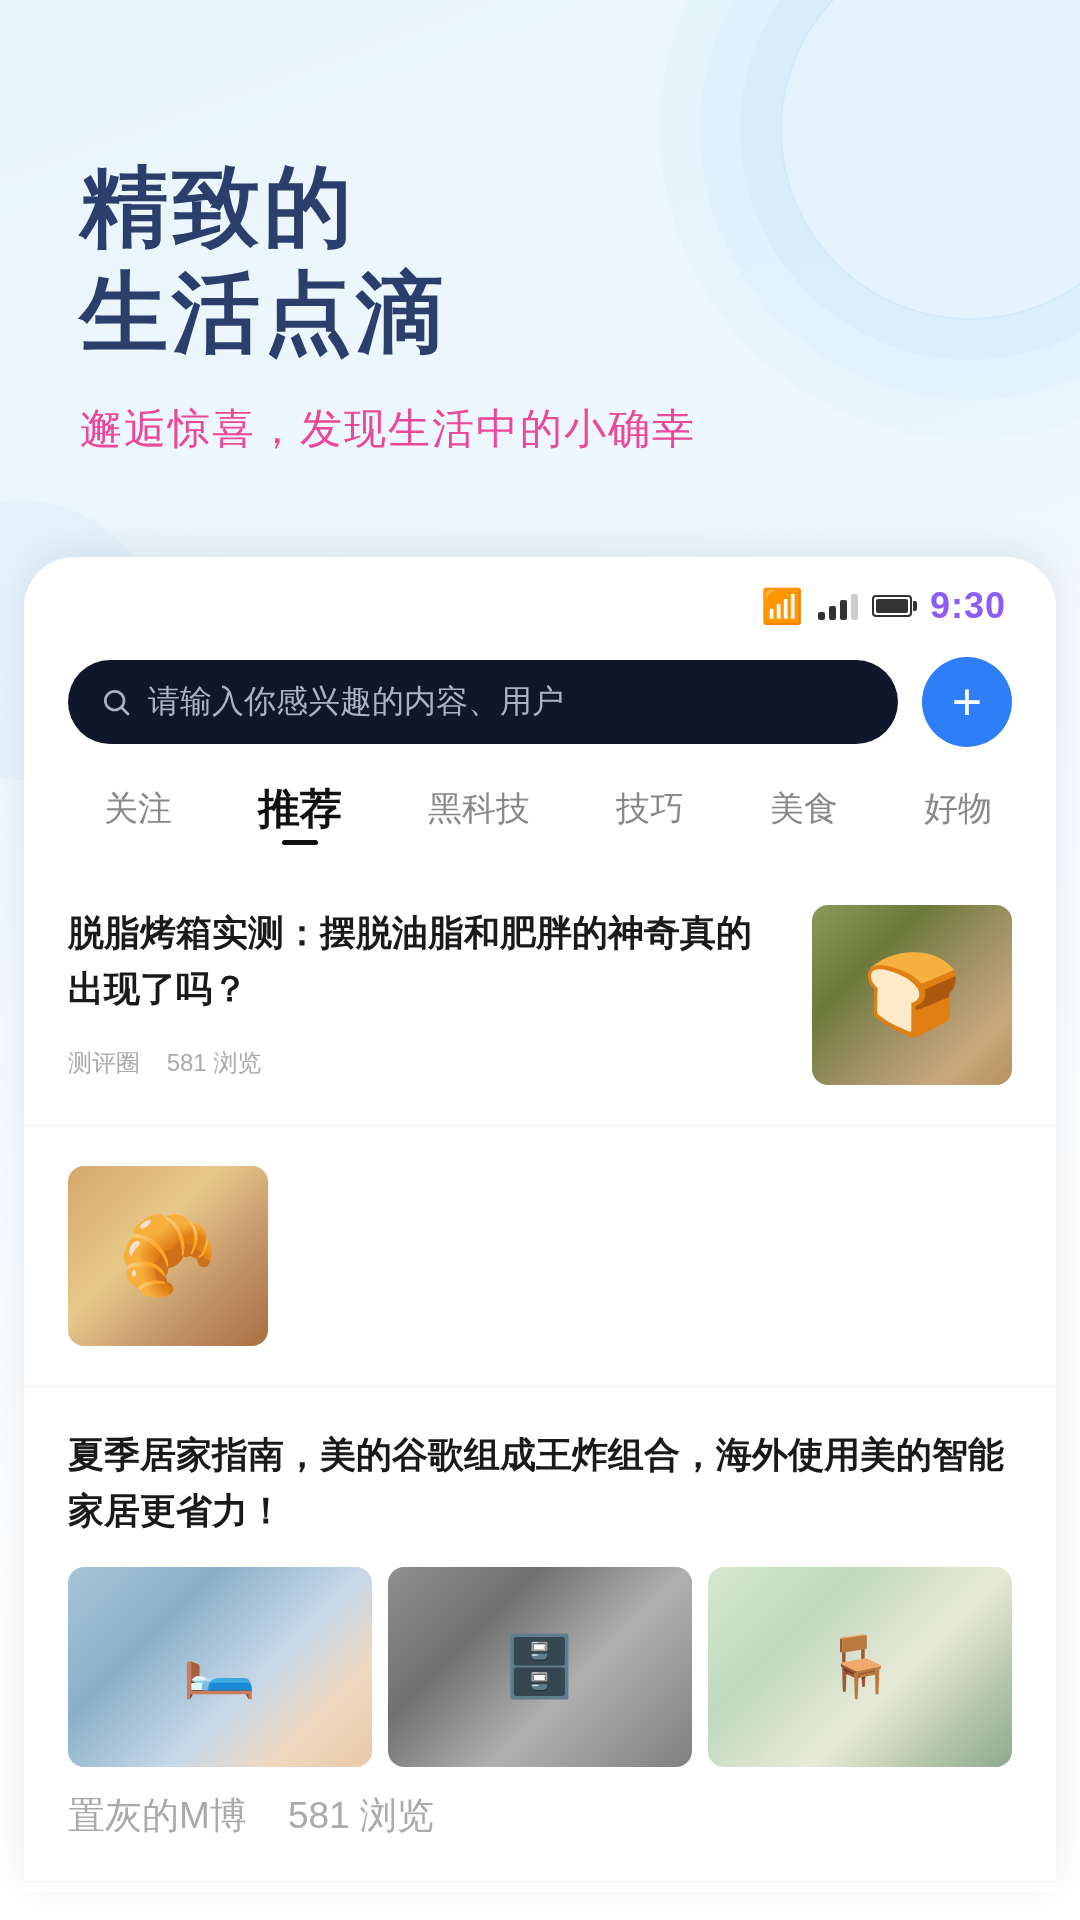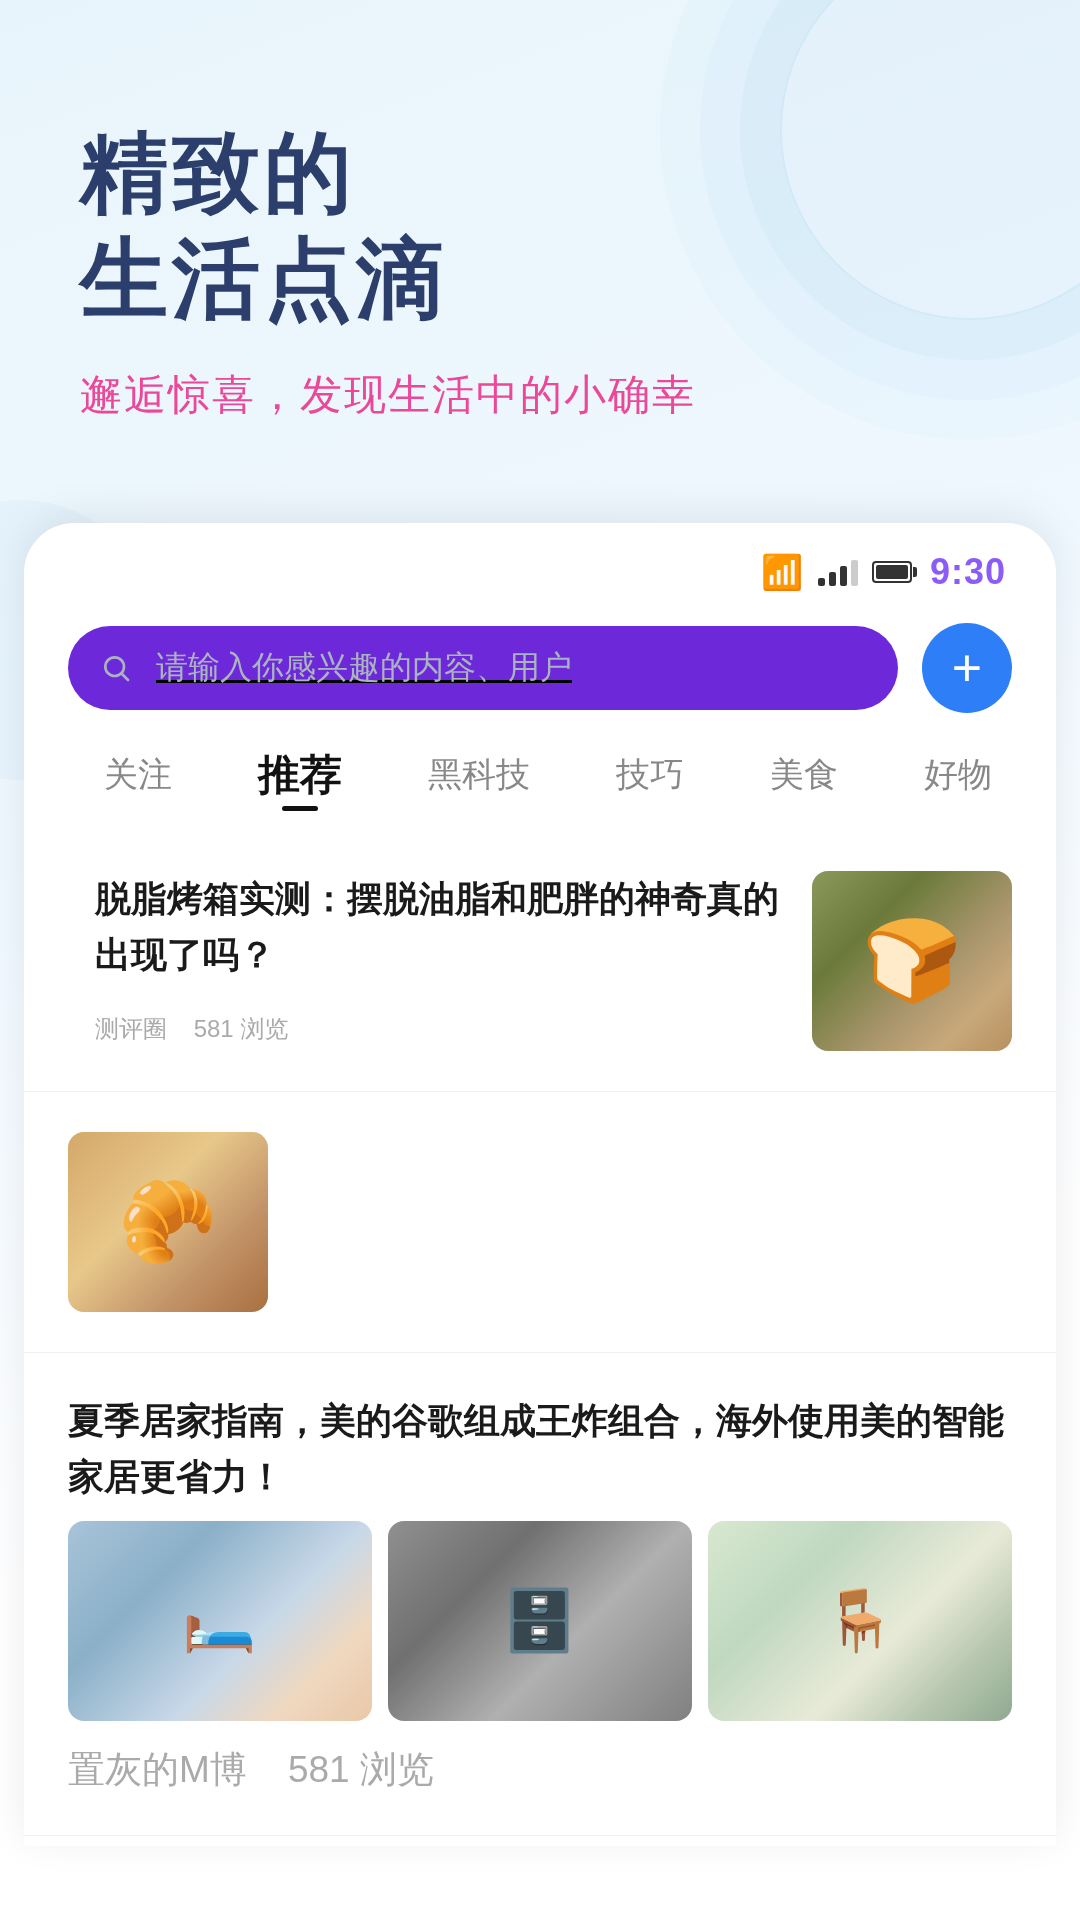--- a/index.html
+++ b/index.html
@@ -41,20 +41,21 @@
       position: relative;
       z-index: 2;
     }
     .hero-title {
       font-size: 88px;
       font-weight: 800;
       color: #2c3e6b;
       line-height: 1.2;
       letter-spacing: 4px;
       margin-bottom: 36px;
+      margin-top: 34px;
     }
     .hero-subtitle {
       font-size: 42px;
       color: #ec4899;
       font-weight: 400;
       letter-spacing: 2px;
     }
 
     
     .phone-card {
@@ -135,25 +136,24 @@
     .search-area {
       padding: 20px 44px 10px 44px;
       display: flex;
       align-items: center;
       gap: 24px;
     }
     .search-bar {
       flex: 1;
       display: flex;
       align-items: center;
-      background: #6d28d9;
+      background: #0f172a;
       border-radius: 50px;
       padding: 20px 32px;
-      gap: 24px;
-      text-decoration: underline;
+      gap: 16px;
     }
     .search-icon-wrap {
       color: #aab4c0;
       font-size: 32px;
       display: flex;
       align-items: center;
     }
     .search-placeholder {
       color: #aab4c0;
       font-size: 32px;
@@ -216,21 +216,20 @@
     
     .article-item {
       padding: 40px 44px;
       border-bottom: 1px solid #f0f0f0;
       display: flex;
       align-items: flex-start;
       gap: 30px;
     }
     .article-content {
       flex: 1;
-      margin-left: 27px;
     }
     .article-title {
       font-size: 36px;
       font-weight: 600;
       color: #1a1a1a;
       line-height: 1.55;
       margin-bottom: 30px;
     }
     .article-meta {
       font-size: 24px;
@@ -278,21 +277,21 @@
     
     .article-item-full {
       padding: 40px 44px;
       border-bottom: 1px solid #f0f0f0;
     }
     .article-title-full {
       font-size: 36px;
       font-weight: 600;
       color: #1a1a1a;
       line-height: 1.55;
-      margin-bottom: 16px;
+      margin-bottom: 28px;
     }
     .image-grid {
       display: grid;
       grid-template-columns: repeat(3, 1fr);
       gap: 16px;
       margin-bottom: 24px;
     }
     .grid-image {
       height: 200px;
       border-radius: 16px;

